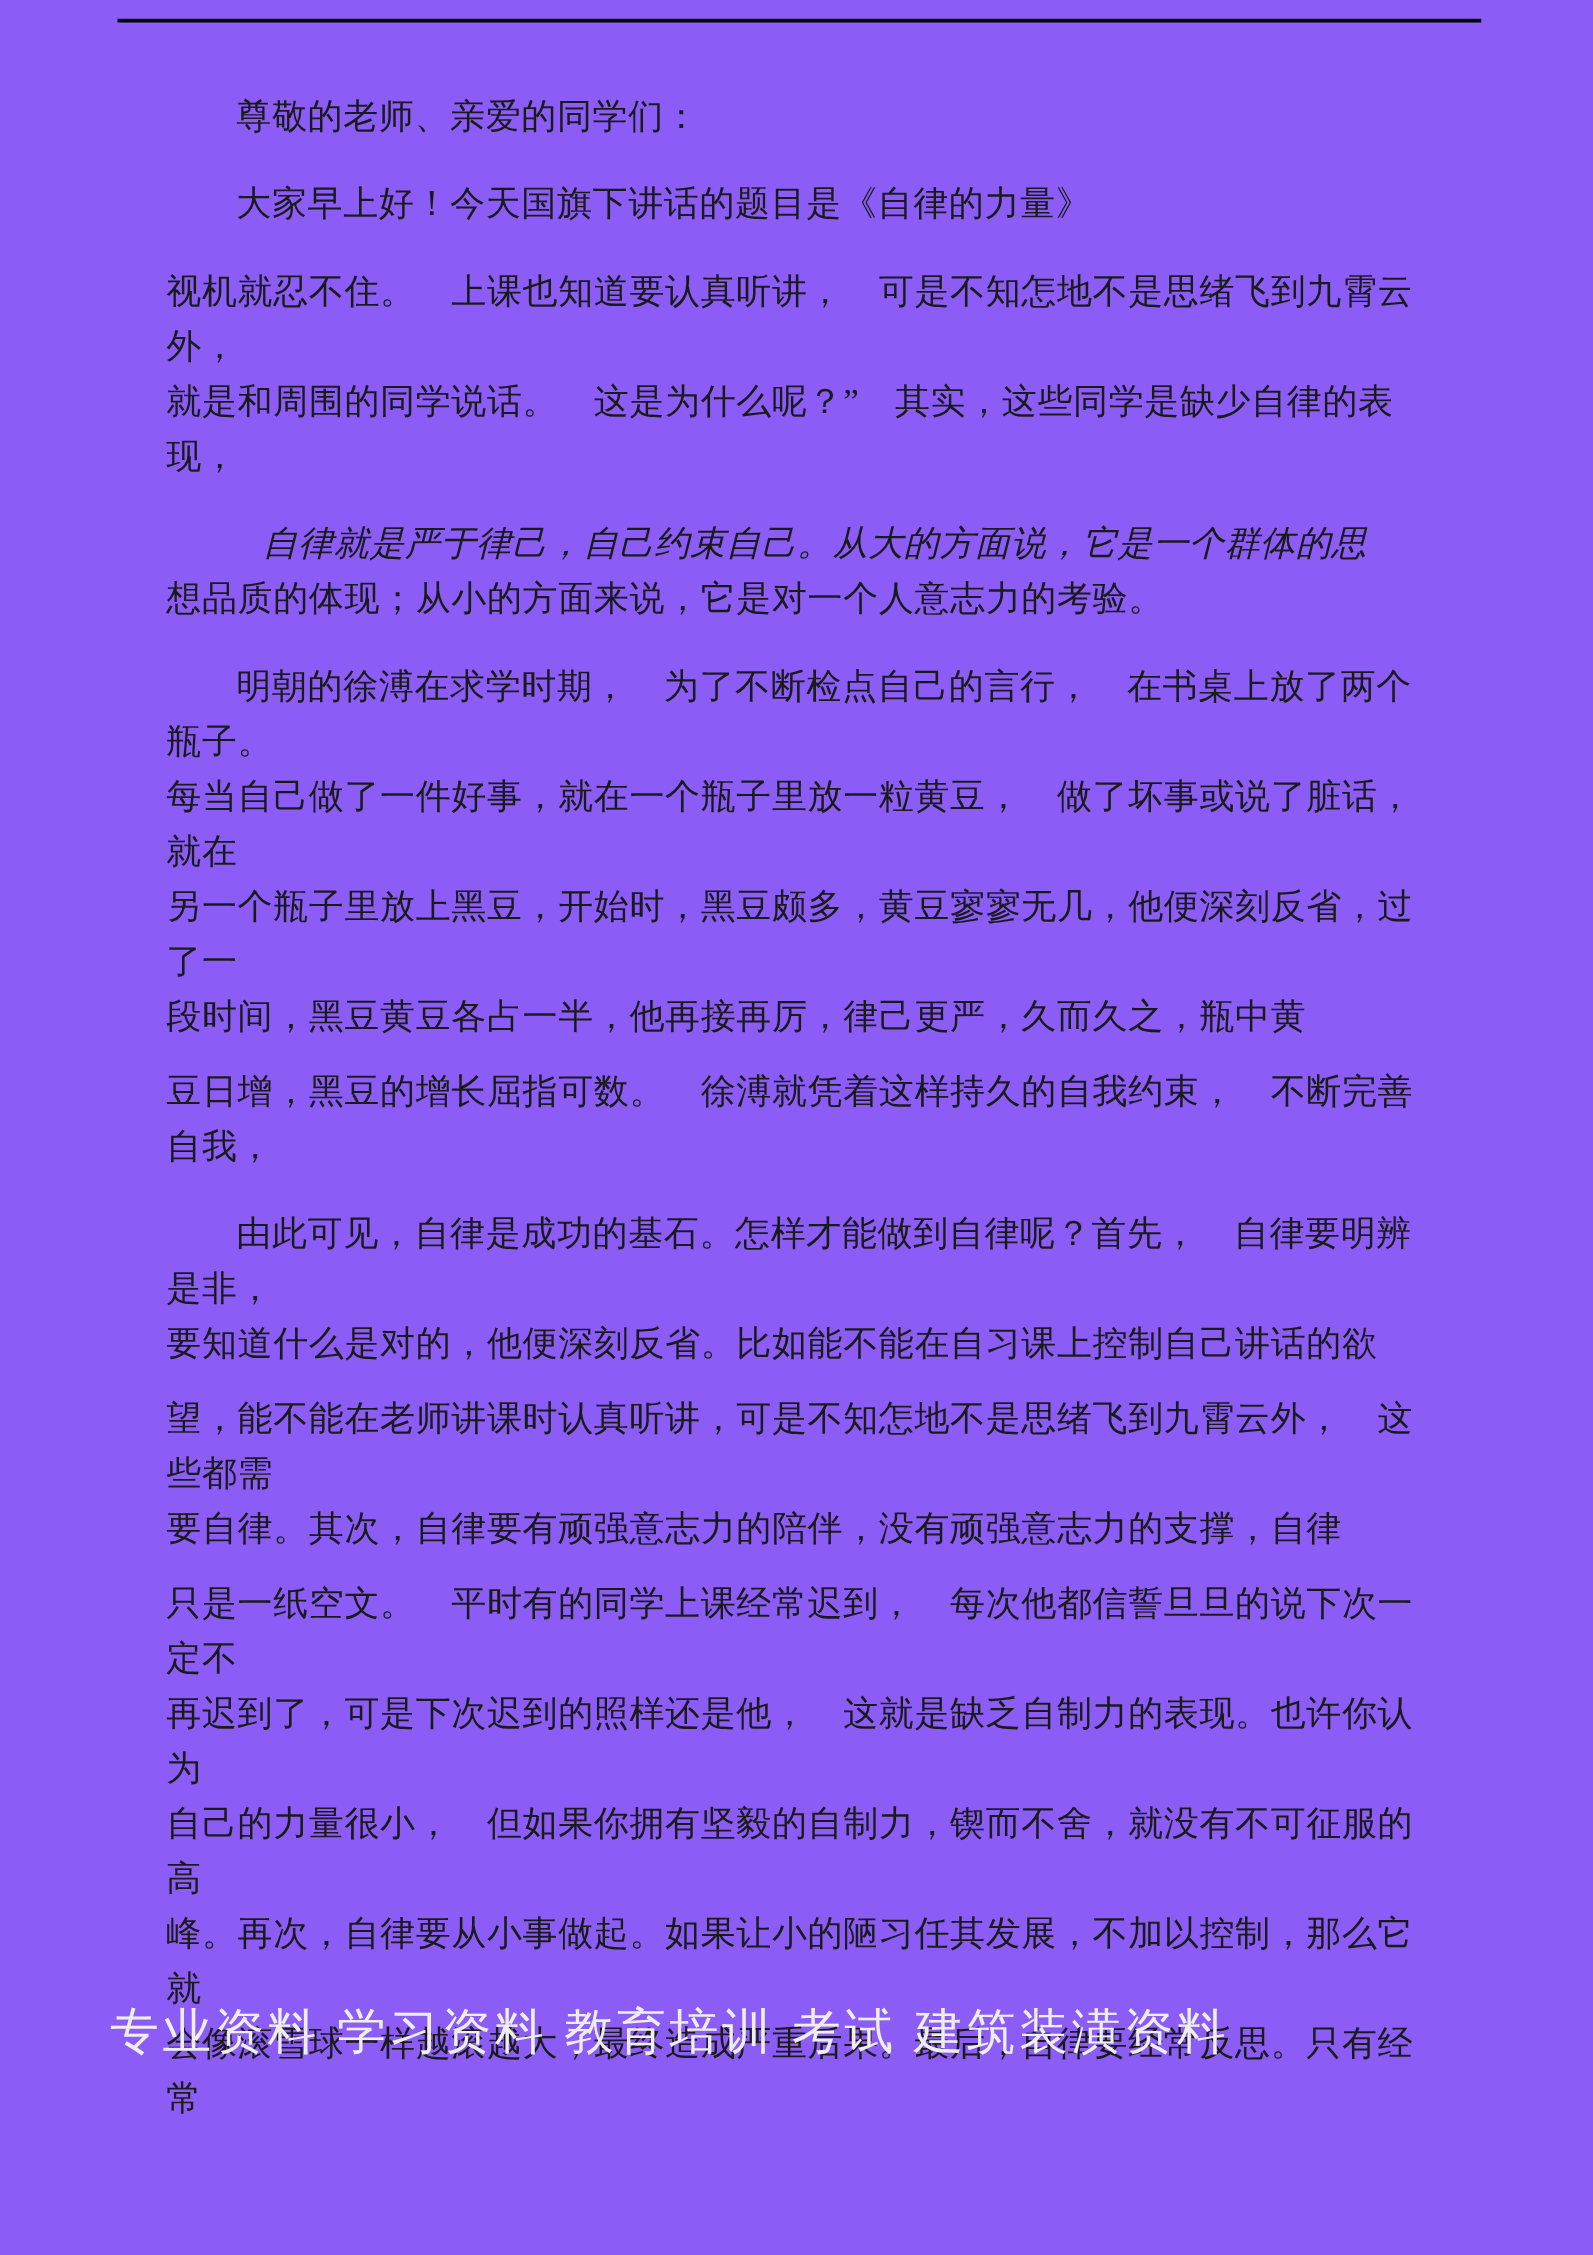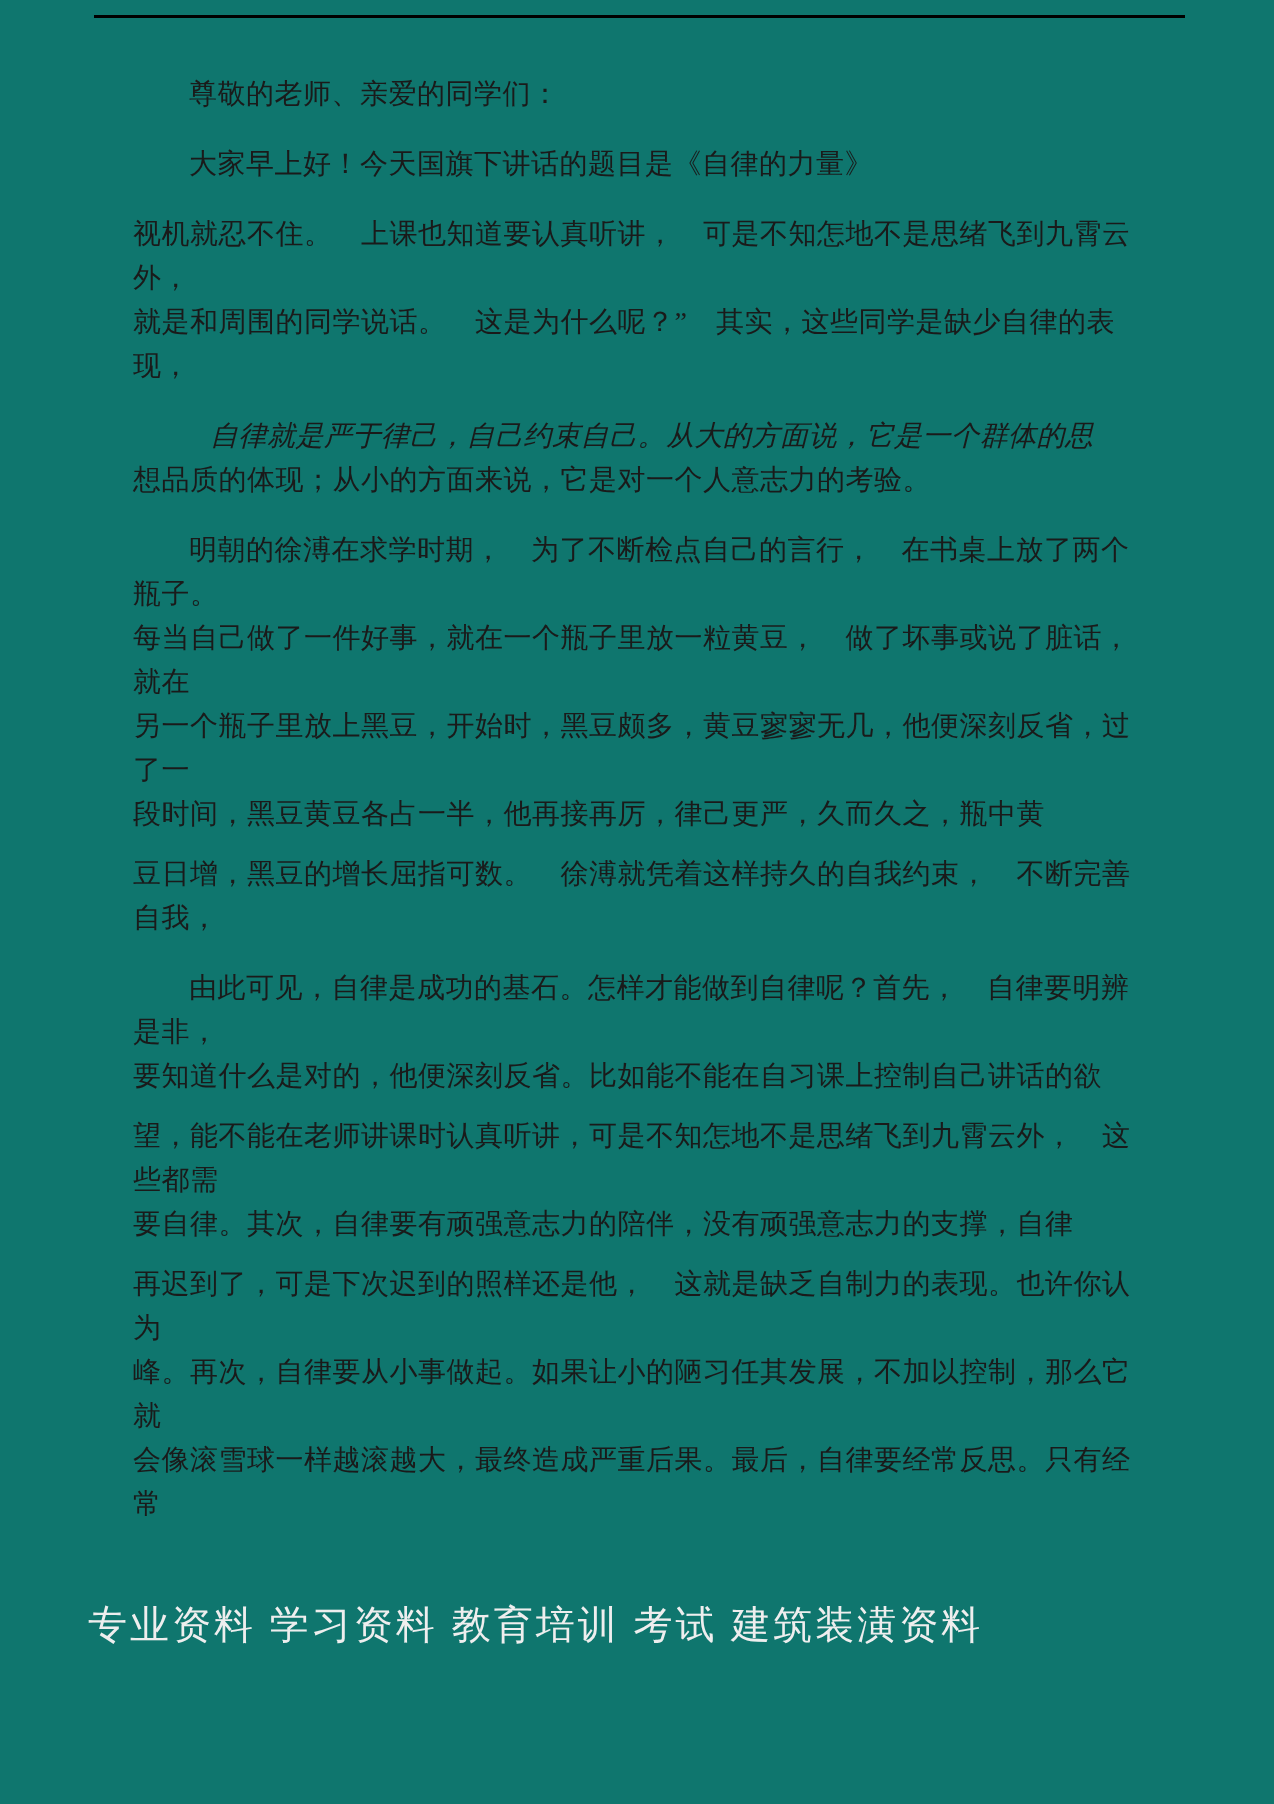--- a/index.html
+++ b/index.html
@@ -4,21 +4,21 @@
 <style>
   html, body {
     margin: 0;
     padding: 0;
     background: #ffffff;
   }
   .page {
     position: relative;
     width: 1274px;
     height: 1804px;
-    background: #0f766e;
+    background: #8b5cf6;
     overflow: hidden;
     font-family: "Liberation Serif", "DejaVu Serif", serif;
     color: #1a1a1a;
   }
   .top-rule {
     position: absolute;
     top: 15px;
     left: 94px;
     width: 1091px;
     height: 3px;
@@ -87,21 +87,23 @@
         </div>
         <div class="block para">
           <div class="line" style="text-indent: 56px;">由此可见，自律是成功的基石。怎样才能做到自律呢？首先，　自律要明辨是非，</div>
           <div class="line">要知道什么是对的，他便深刻反省。比如能不能在自习课上控制自己讲话的欲</div>
         </div>
         <div class="block cont">
           <div class="line">望，能不能在老师讲课时认真听讲，可是不知怎地不是思绪飞到九霄云外，　这些都需</div>
           <div class="line">要自律。其次，自律要有顽强意志力的陪伴，没有顽强意志力的支撑，自律</div>
         </div>
         <div class="block cont">
+          <div class="line">只是一纸空文。　平时有的同学上课经常迟到，　每次他都信誓旦旦的说下次一定不</div>
           <div class="line">再迟到了，可是下次迟到的照样还是他，　这就是缺乏自制力的表现。也许你认为</div>
+          <div class="line">自己的力量很小，　但如果你拥有坚毅的自制力，锲而不舍，就没有不可征服的高</div>
           <div class="line">峰。再次，自律要从小事做起。如果让小的陋习任其发展，不加以控制，那么它就</div>
           <div class="line">会像滚雪球一样越滚越大，最终造成严重后果。最后，自律要经常反思。只有经常</div>
         </div>
       </div>
 
   </div>
 
   <div class="watermark">专业资料 学习资料 教育培训 考试 建筑装潢资料</div>
 
 </div>

